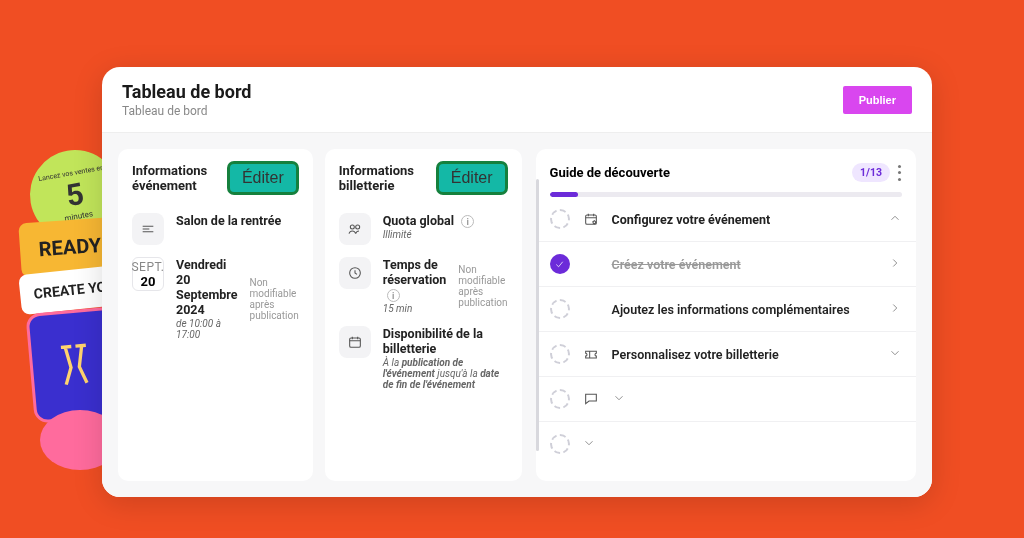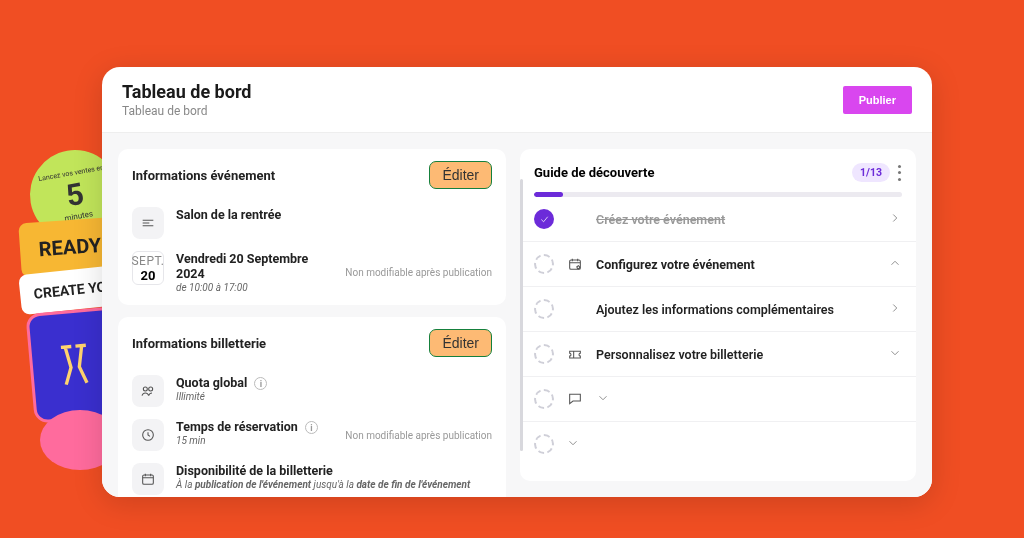--- a/index.html
+++ b/index.html
@@ -60,28 +60,28 @@
   }
   .card-body {
     flex:1;
     display:flex;
     gap:14px;
     padding:16px 16px;
     background:#f7f7f8;
     overflow:hidden;
   }
   .col { background:#fff; border-radius:10px; flex:1; overflow:auto; }
-  .col-left { flex:0 0 388px; display:flex; flex-direction:column; gap:12px; background:transparent;}
+  .col-left { flex:0 0 388px; display:flex; flex-direction:row; gap:12px; background:transparent;}
   .panel { background:#fff; border-radius:10px; padding-bottom:6px;}
   .panel-head {
     display:flex; justify-content:space-between; align-items:center;
     padding:12px 14px;
   }
   .panel-head h3{ font-size:13px; font-weight:700; color:#222;}
-  .edit-btn { background:#fdba74; border:1px solid #15803d; color:#333; font-size:14px; padding:5px 12px; border-radius:7px; cursor:pointer;}
+  .edit-btn { background:#14b8a6; border:3px solid #15803d; color:#333; font-size:16px; padding:5px 12px; border-radius:7px; cursor:pointer;}
   .row { display:flex; align-items:flex-start; gap:12px; padding:6px 14px; position:relative;}
   .row .icon-box {
     width:32px; height:32px; border-radius:8px; background:#f3f3f5;
     display:flex; align-items:center; justify-content:center; flex-shrink:0;
     color:#555;
   }
   .date-box { width:32px; height:34px; border-radius:6px; background:#fff; border:1px solid #e6e6ea; display:flex; flex-direction:column; align-items:center; justify-content:center; flex-shrink:0;}
   .date-box .m{ font-size:12px; color:#888; letter-spacing:.5px;}
   .date-box .d{ font-size:13px; font-weight:700;}
   .row .text { flex:1; }
@@ -246,47 +246,47 @@
               <span></span>
               <span></span>
               <span></span>
             </div>
         </div>
       </div>
       <div class="progress">
           <div class="fill"></div>
         </div>
       <div id="steps">
-          <div class="step completed">
-            <div class="status-circle done">
-              <svg viewBox="0 0 24 24">
-                <path d="M5 12l5 5 9-11"></path>
-              </svg>
-            </div>
-            <span class="step-icon"></span>
-            <span class="label">Créez votre événement</span>
-            <span class="chev"><svg width="14" height="14" viewBox="0 0 24 24">
-                <path d="M9 6l6 6-6 6"></path>
-              </svg></span>
-          </div>
           <div class="step header-step">
             <div class="status-circle"></div>
             <span class="step-icon">
               <svg width="16" height="16" viewBox="0 0 24 24">
                 <rect x="4" y="6" width="16" height="14" rx="2"></rect>
                 <path d="M4 10h16M8 4v4M16 4v4"></path>
                 <circle cx="17" cy="17" r="2"></circle>
                 <path d="M17 14v1M17 19v1M14.5 15.5l.7.7M18.8 17.8l.7.7"></path>
               </svg>
             </span>
             <span class="label">Configurez votre événement</span>
             <span class="chev"><svg width="14" height="14" viewBox="0 0 24 24">
                 <path d="M6 15l6-6 6 6"></path>
               </svg></span>
           </div>
+          <div class="step completed">
+            <div class="status-circle done">
+              <svg viewBox="0 0 24 24">
+                <path d="M5 12l5 5 9-11"></path>
+              </svg>
+            </div>
+            <span class="step-icon"></span>
+            <span class="label">Créez votre événement</span>
+            <span class="chev"><svg width="14" height="14" viewBox="0 0 24 24">
+                <path d="M9 6l6 6-6 6"></path>
+              </svg></span>
+          </div>
           <div class="step">
             <div class="status-circle"></div>
             <span class="step-icon"></span>
             <span class="label">Ajoutez les informations complémentaires</span>
             <span class="chev"><svg width="14" height="14" viewBox="0 0 24 24">
                 <path d="M9 6l6 6-6 6"></path>
               </svg></span>
           </div>
           <div class="step">
             <div class="status-circle"></div>

